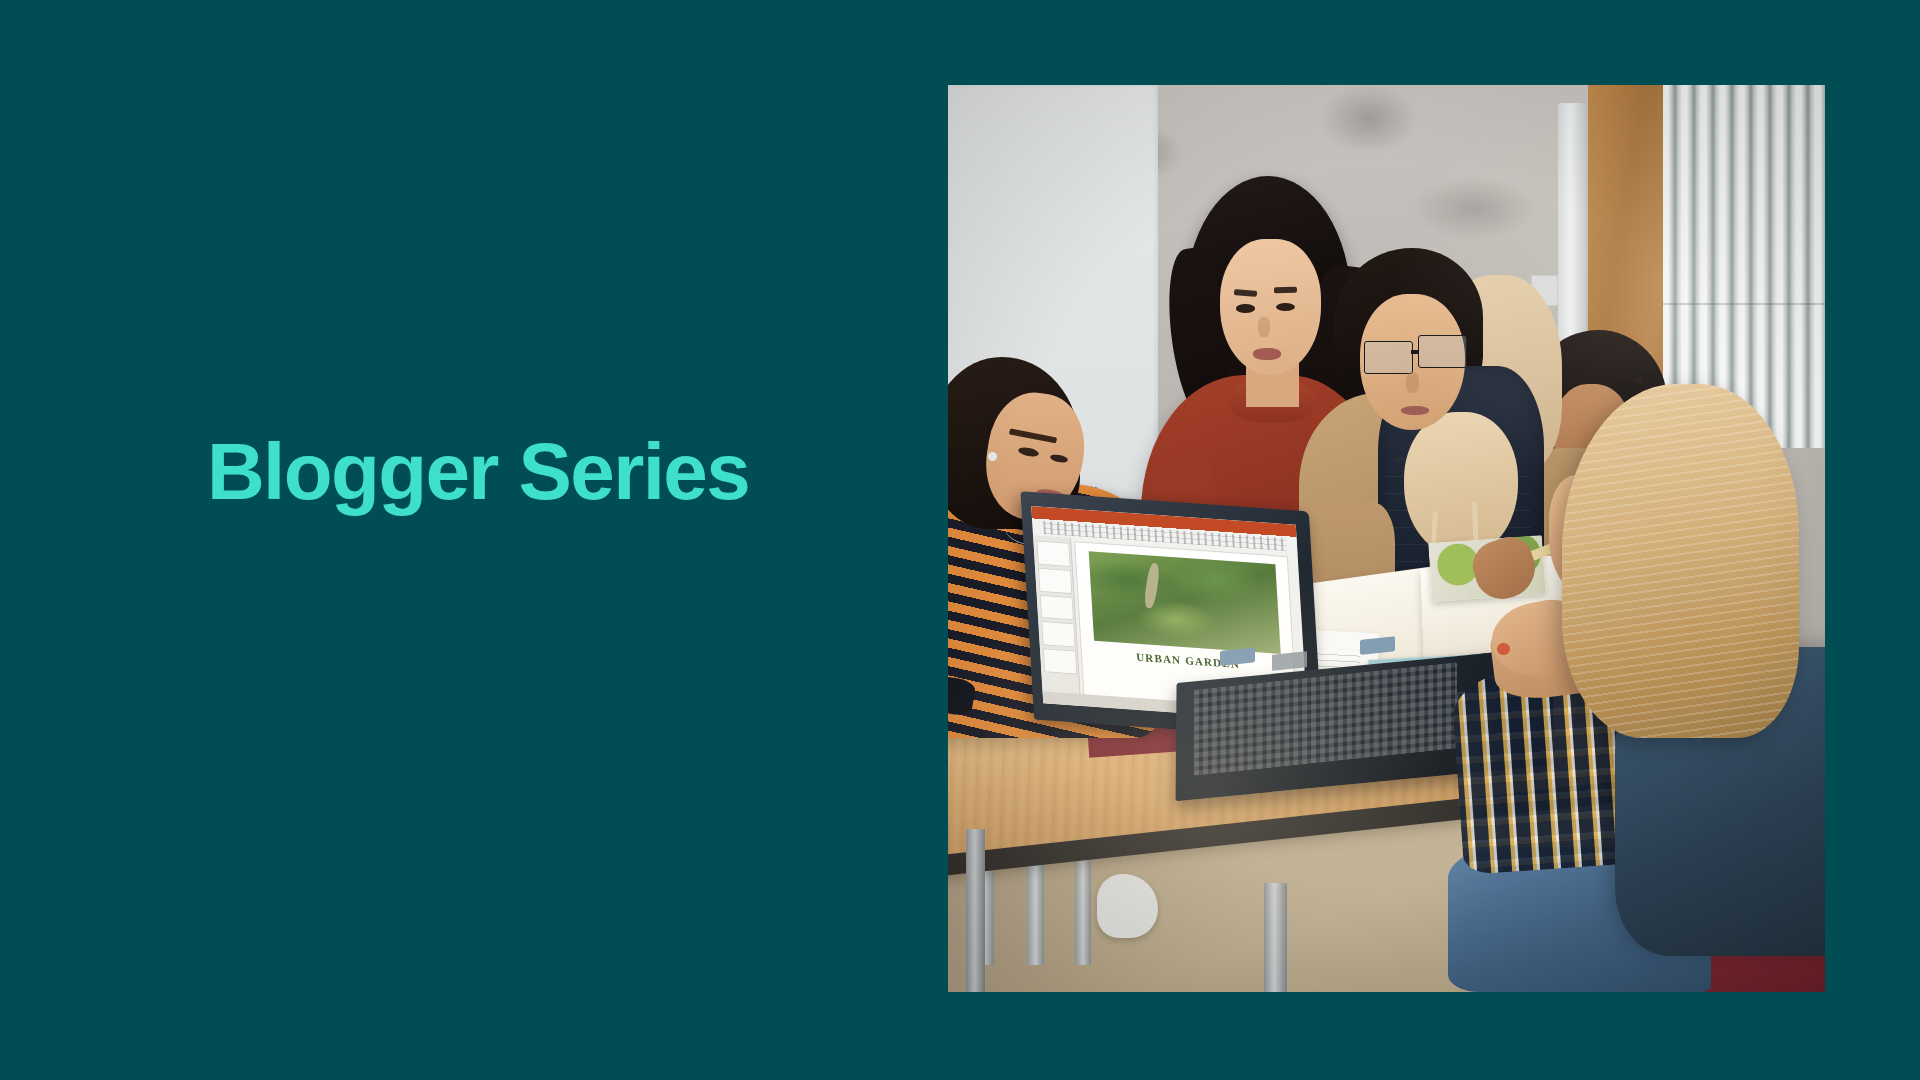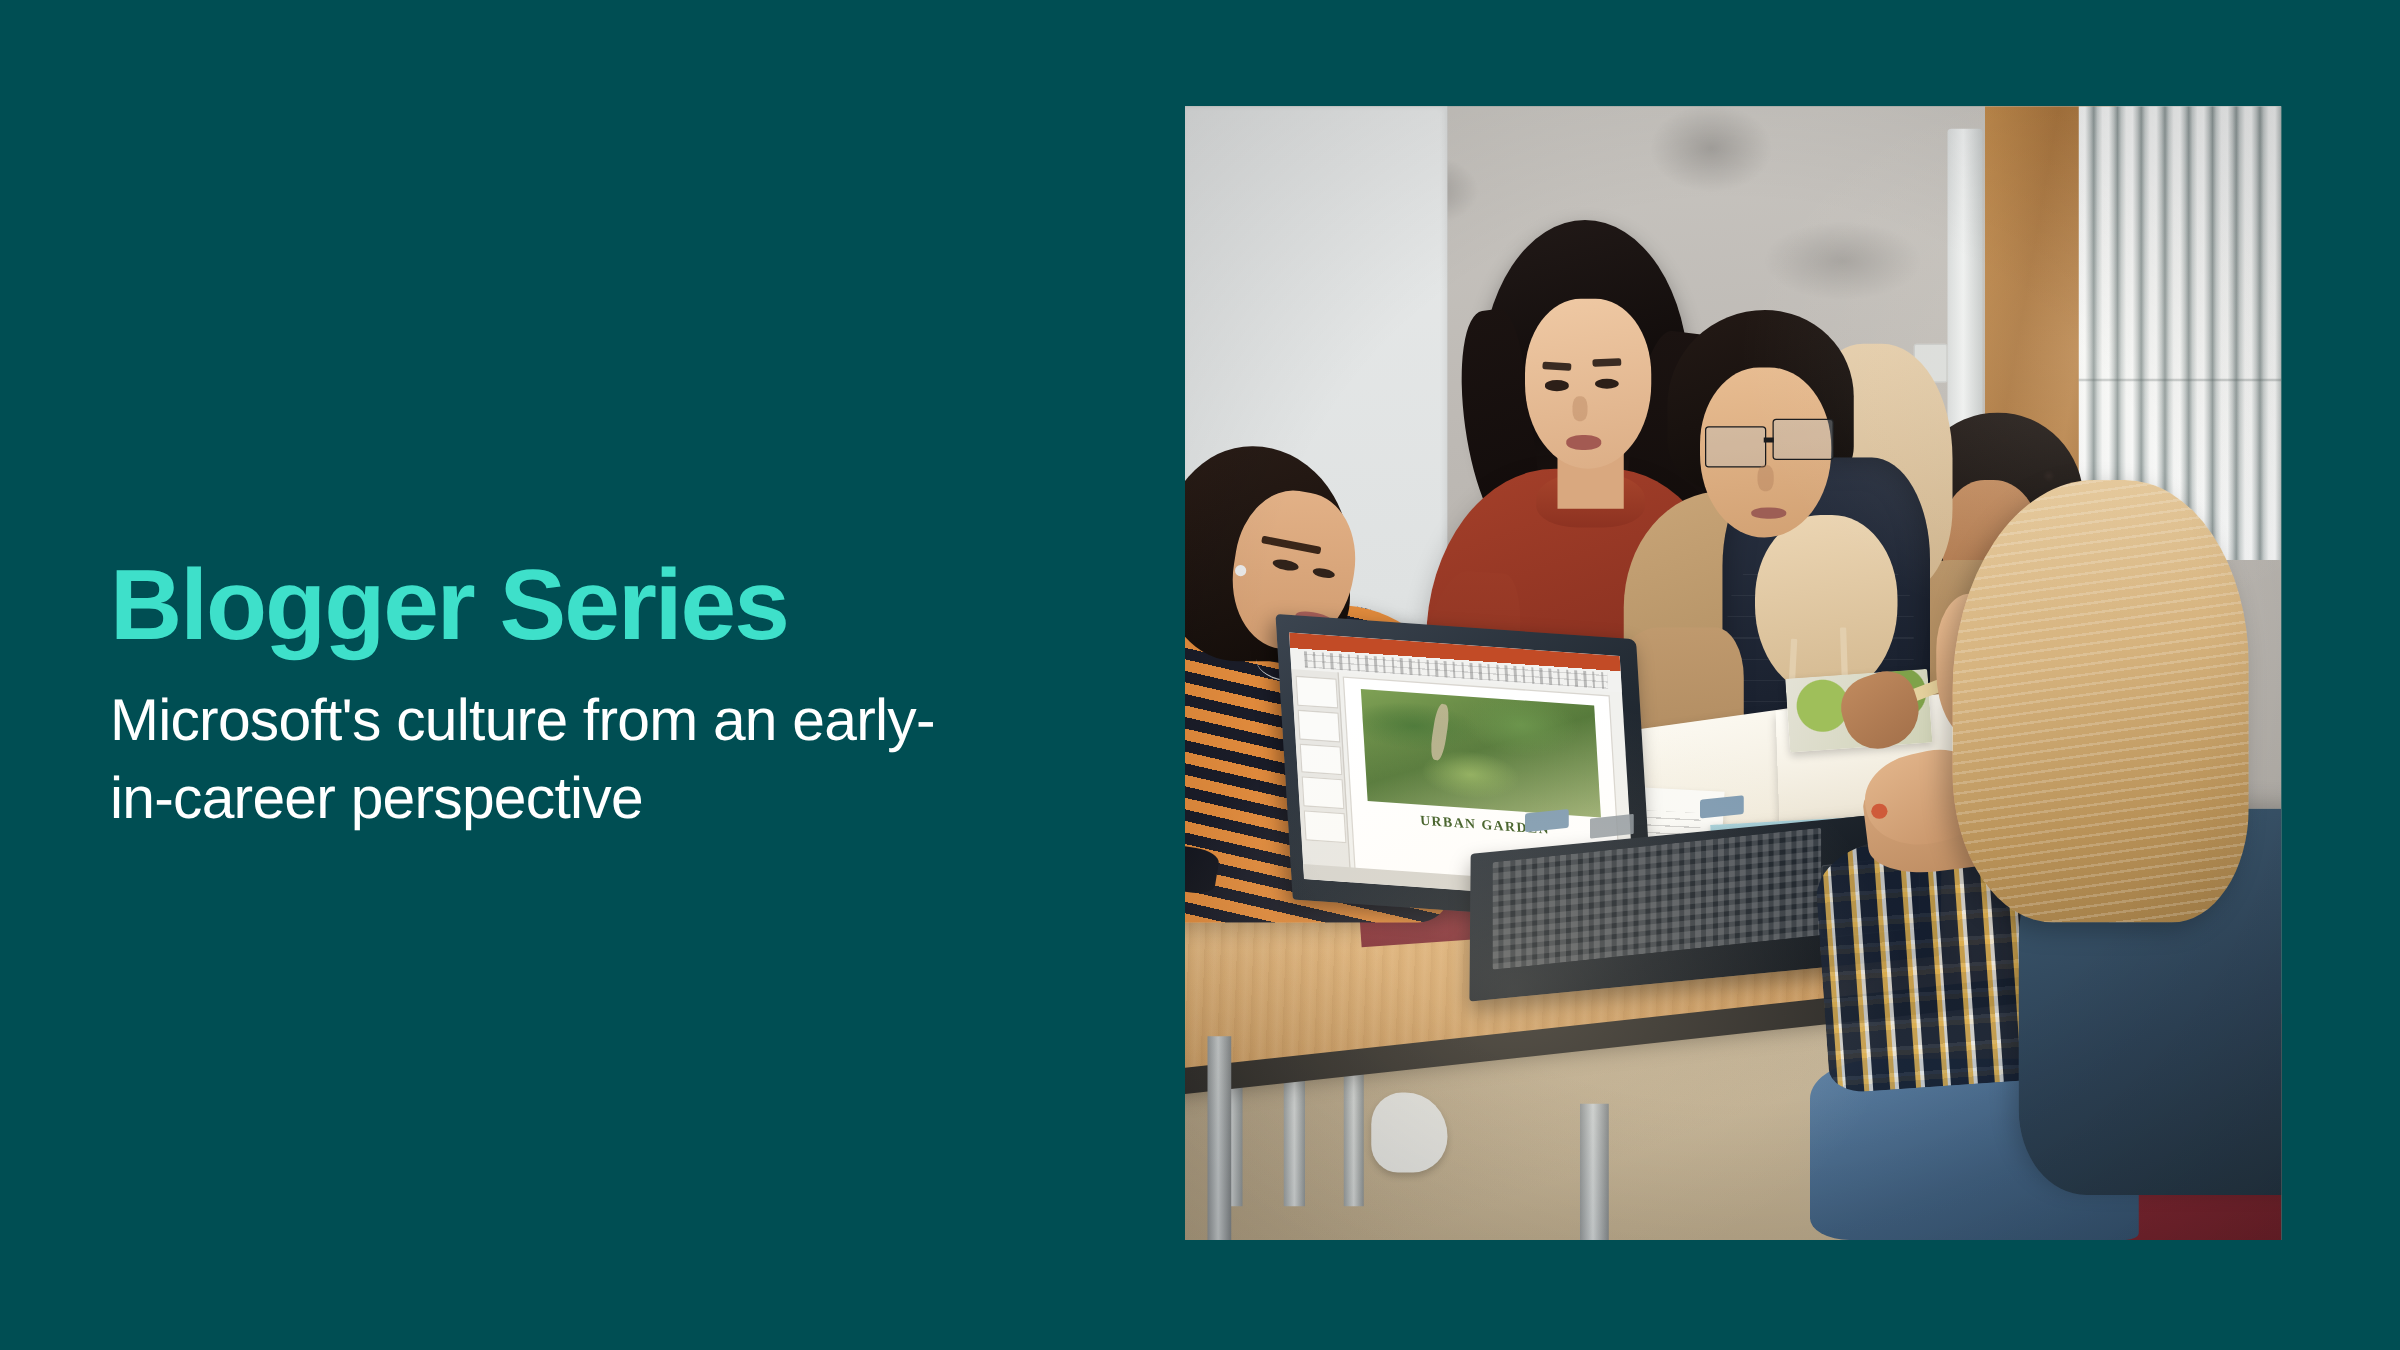--- a/index.html
+++ b/index.html
@@ -16,21 +16,21 @@
   .ms-logo{width:41px;height:41px;display:grid;grid-template-columns:19px 19px;grid-template-rows:19px 19px;gap:3px;}
   .sq{display:block;width:19px;height:19px;}
   .sq.r{background:#F25022;}
   .sq.g{background:#7FBA00;}
   .sq.b{background:#00A4EF;}
   .sq.y{background:#FFB900;}
   .wordmark{color:#FFFFFF;font-size:39px;font-weight:600;letter-spacing:-0.4px;line-height:1;
             font-family:"Liberation Sans", sans-serif;white-space:nowrap;}
 
   
-  .copy{position:absolute;left:88px;top:442px;width:780px;}
+  .copy{position:absolute;left:88px;top:430px;width:780px;text-align:center;}
   .headline{
     color:#3EE0CA;font-size:80px;font-weight:700;line-height:1.06;
     letter-spacing:-1.6px;margin:0 0 18px 0;white-space:nowrap;
   }
   .subhead{
     color:#FFFFFF;font-size:47px;font-weight:400;line-height:1.33;
     letter-spacing:-0.6px;margin:0;max-width:700px;
   }
 
   
@@ -335,21 +335,20 @@
     pointer-events:none;}
 </style>
 </head>
 <body>
 
 <div class="stage">
 
 
   <div class="copy">
     <h1 class="headline">Blogger Series</h1>
-    <p class="subhead">Microsoft's culture from an early-in-career perspective</p>
   </div>
 
   <div class="photo">
     <div class="wall-concrete"></div>
     <div class="wall-white"></div>
     <div class="wall-wood"></div>
     <div class="blinds"></div>
     <div class="blinds-shadow"></div>
     <div class="pillar"></div>
     <div class="outlet"></div>

